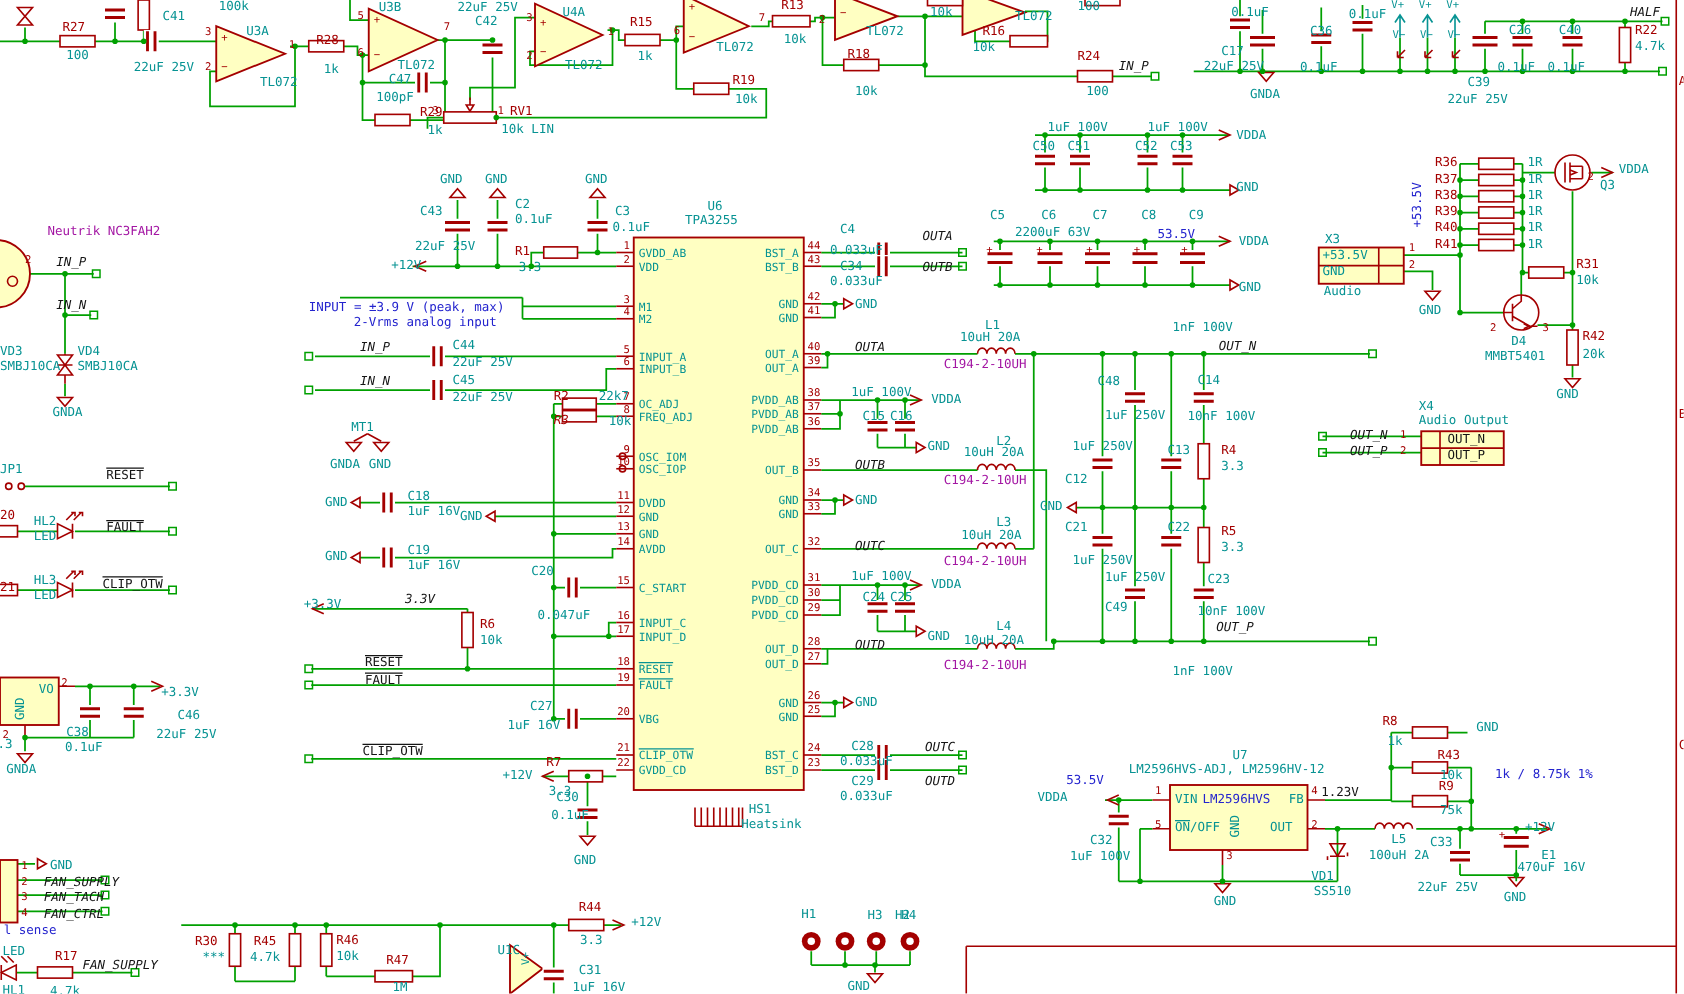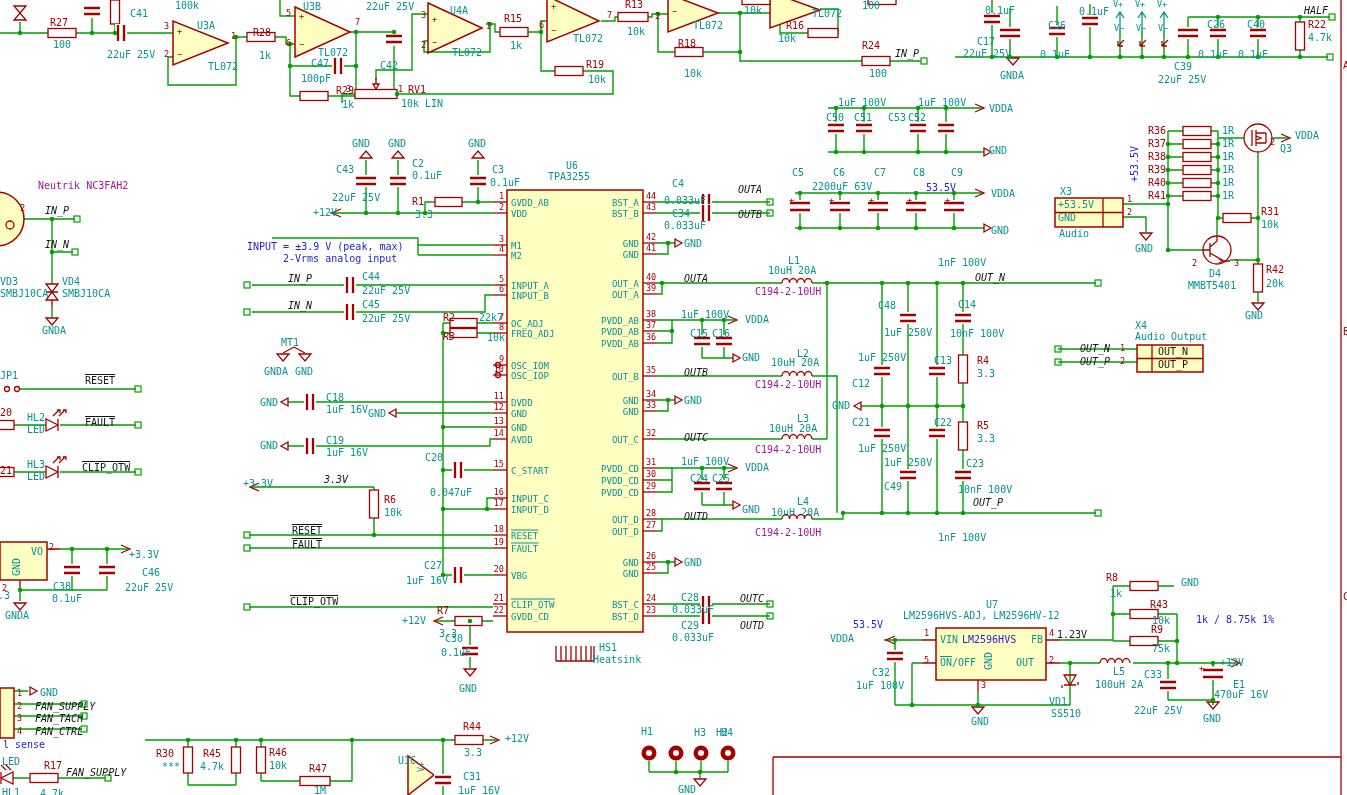--- a/index.html
+++ b/index.html
@@ -538,21 +538,21 @@
       <span class="lb c-r" style="left: 253px; top: 28px;">R28</span>
       <span class="lb c-t" style="left: 259px; top: 51px;">1k</span>
       <span class="lb c-t" style="left: 303px; top: 2px;">U3B</span>
       <span class="lb c-t" style="left: 318px; top: 48px;">TL072</span>
       <span class="lb c-r sm" style="left: 286px; top: 9px;">5</span>
       <span class="lb c-r sm" style="left: 286px; top: 39px;">6</span>
       <span class="lb c-r sm" style="left: 355px; top: 18px;">7</span>
       <span class="lb c-r sm" style="left: 299px; top: 12px;">+</span>
       <span class="lb c-r sm" style="left: 299px; top: 40px;">−</span>
       <span class="lb c-t" style="left: 366px; top: 2px;">22uF 25V</span>
-      <span class="lb c-t" style="left: 380px; top: 13px; margin-top: 48px;">C42</span>
+      <span class="lb c-t" style="left: 380px; top: 13px;">C42</span>
       <span class="lb c-t" style="left: 311px; top: 59px;">C47</span>
       <span class="lb c-t" style="left: 301px; top: 74px;">100pF</span>
       <span class="lb c-r" style="left: 336px; top: 86px;">R29</span>
       <span class="lb c-t" style="left: 342px; top: 100px;">1k</span>
       <span class="lb c-r" style="left: 408px; top: 85px;">RV1</span>
       <span class="lb c-t" style="left: 401px; top: 99px;">10k LIN</span>
       <span class="lb c-r sm" style="left: 346px; top: 85px;">3</span>
       <span class="lb c-r sm" style="left: 398px; top: 85px;">1</span>
       <span class="lb c-t" style="left: 450px; top: 6px;">U4A</span>
       <span class="lb c-t" style="left: 452px; top: 48px;">TL072</span>
@@ -605,21 +605,21 @@
       <span class="lb c-k it" style="left: 1304px; top: 6px;">HALF</span>
       <span class="lb c-r" style="left: 1308px; top: 20px;">R22</span>
       <span class="lb c-t" style="left: 1308px; top: 33px;">4.7k</span>
       <span class="lb c-t" style="left: 1174px; top: 62px;">C39</span>
       <span class="lb c-t" style="left: 1158px; top: 75px;">22uF 25V</span>
       <span class="lb c-t" style="left: 838px; top: 98px;">1uF 100V</span>
       <span class="lb c-t" style="left: 918px; top: 98px;">1uF 100V</span>
       <span class="lb c-t" style="left: 826px; top: 113px;">C50</span>
       <span class="lb c-t" style="left: 854px; top: 113px;">C51</span>
       <span class="lb c-t" style="left: 908px; top: 113px;">C52</span>
-      <span class="lb c-t" style="left: 888px; top: 113px;">C53</span>
+      <span class="lb c-t" style="left: 936px; top: 113px;">C53</span>
       <span class="lb c-t" style="left: 989px; top: 104px;">VDDA</span>
       <span class="lb c-t" style="left: 989px; top: 146px;">GND</span>
       <span class="lb c-t" style="left: 792px; top: 168px;">C5</span>
       <span class="lb c-t" style="left: 833px; top: 168px;">C6</span>
       <span class="lb c-t" style="left: 874px; top: 168px;">C7</span>
       <span class="lb c-t" style="left: 913px; top: 168px;">C8</span>
       <span class="lb c-t" style="left: 951px; top: 168px;">C9</span>
       <span class="lb c-t" style="left: 812px; top: 182px;">2200uF 63V</span>
       <span class="lb c-b" style="left: 926px; top: 183px;">53.5V</span>
       <span class="lb c-t" style="left: 991px; top: 189px;">VDDA</span>

